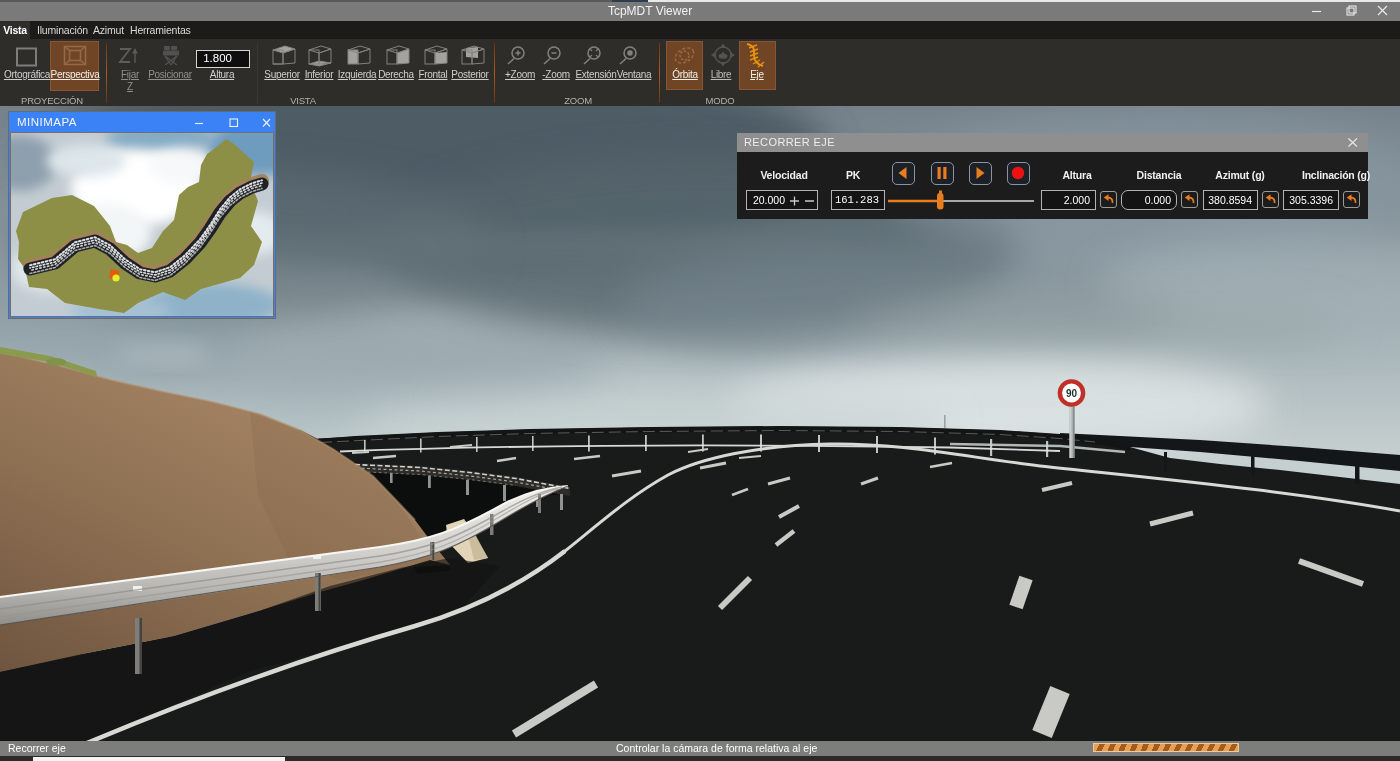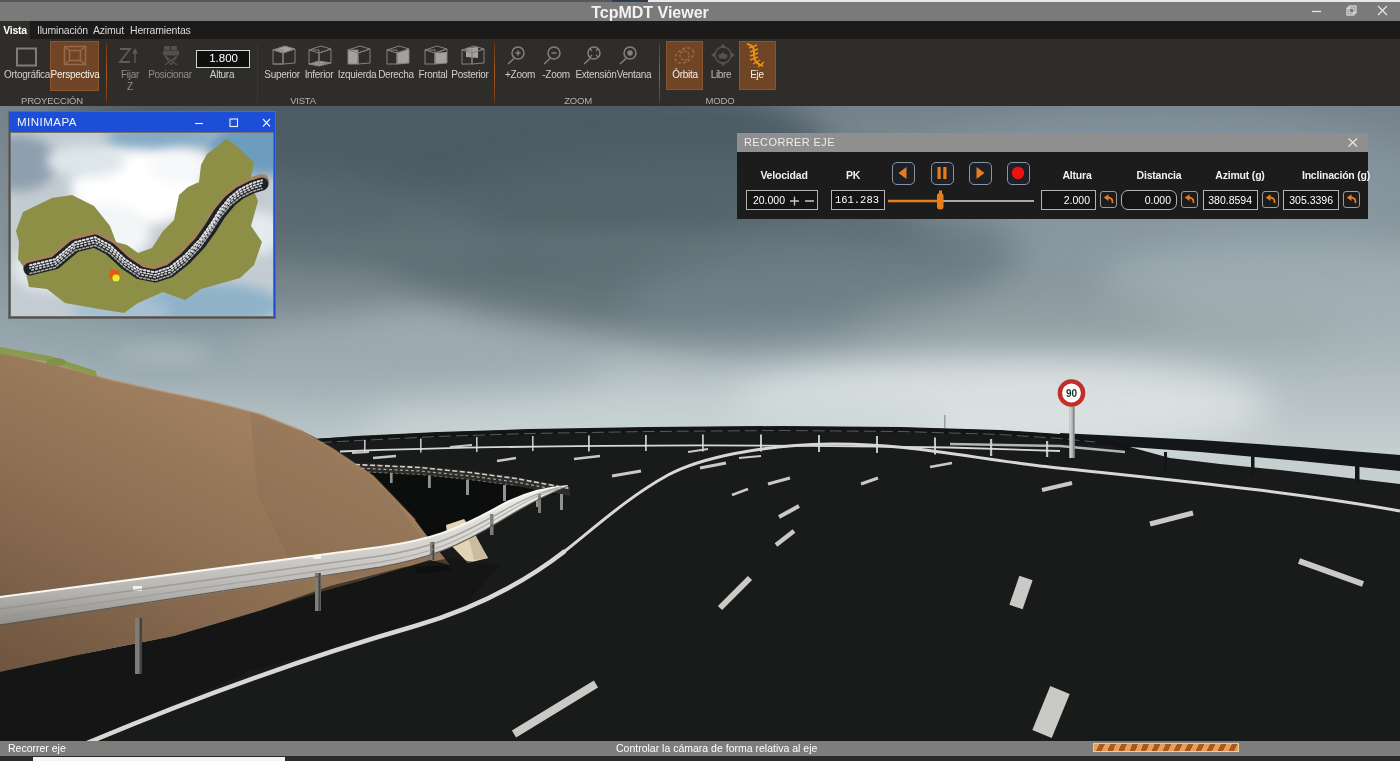--- a/index.html
+++ b/index.html
@@ -1,44 +1,44 @@
 <!DOCTYPE html>
 <html><head>
 <meta charset="utf-8">
 <style>
   * { margin:0; padding:0; box-sizing:border-box; }
   html,body { width:1400px; height:761px; overflow:hidden; background:#1d1b19; font-family:"Liberation Sans", sans-serif; }
   .abs { position:absolute; }
   #page { position:relative; width:1400px; height:761px; }
   
   #titlebar { position:absolute; left:0; top:0; width:1400px; height:21px; background:#7a7a7a; }
-  #titletext { position:absolute; left:0; top:4px; width:1300px; text-align:center; font-size:16px; color:#f2f2f2;font-weight:bold; }
+  #titletext { position:absolute; left:0; top:4px; width:1300px; text-align:center; font-size:12px; color:#f2f2f2; }
   #topline1 { position:absolute; left:0; top:0; width:1400px; height:2px; background:#585858; }
   #topline2 { position:absolute; left:612px; top:0; width:36px; height:2px; background:#2e3c4e; }
   #topline3 { position:absolute; left:648px; top:0; width:752px; height:2px; background:#e9e9e9; }
   
   #menubar { position:absolute; left:0; top:21px; width:1400px; height:18px; background:#1d1b19; color:#d8d8d6; font-size:10.5px; }
   .menuitem { position:absolute; top:3px; font-size:10.5px; letter-spacing:-0.2px; }
   #menu-vista { left:0; top:0; width:30px; height:18px; background:#2f2d2a; color:#fff; text-align:center; line-height:18px; font-weight:bold; letter-spacing:-0.3px; }
   
   #ribbon { position:absolute; left:0; top:39px; width:1400px; height:67px; background:#2f2d2a; }
   .rsep { position:absolute; top:4px; width:1px; height:60px; background:linear-gradient(#6a3413,#b55a1e,#6a3413); }
   .rlabel { position:absolute; top:56px; font-size:9.5px; letter-spacing:-0.2px; color:#b3b2af; transform:translateX(-50%); }
-  .btnlabel { position:absolute; top:30px; font-size:10px; letter-spacing:-0.3px; color:#cfcecc; transform:translateX(-50%); white-space:nowrap; }
+  .btnlabel { position:absolute; top:30px; font-size:10px; letter-spacing:-0.3px; color:#cfcecc; transform:translateX(-50%); white-space:nowrap;text-decoration:underline; }
   .selbox { position:absolute; background:#6f4526; border:1px solid #8a5530; }
   
   #statusbar { position:absolute; left:0; top:741px; width:1400px; height:15px; background:#7d7d7b; color:#fff; font-size:10.5px; }
   #bottomstrip { position:absolute; left:0; top:756px; width:1400px; height:5px; background:#2b2a28; }
   #bottomwhite { position:absolute; left:33px; top:757px; width:252px; height:4px; background:#f4f4f4; }
   #progress { position:absolute; left:1093px; top:743px; width:146px; height:9px; border:1px solid #e8cf9a;
      background:repeating-linear-gradient(115deg,#e8a058 0 5px,#a85a1e 5px 10px); }
   
   #viewport { position:absolute; left:0; top:106px; width:1400px; height:635px; overflow:hidden; background:#9aa8b0; }
   
-  #minimap { position:absolute; left:9px; top:112px; width:266px; height:206px; background:#1d4ed8; box-shadow:0 0 0 1px #6a6a6a; }
+  #minimap { position:absolute; left:9px; top:112px; width:266px; height:206px; background:#3b82f6; box-shadow:0 0 0 1px #6a6a6a; }
   #minimap .mtitle { position:absolute; left:8px; top:4px; font-size:11.5px; color:#f5f5f5; letter-spacing:0.5px; }
   #mapbody { position:absolute; left:2px; top:21px; width:262px; height:183px; background:#c8d0d5; outline:1px solid #70706e; }
   
   #recorrer { position:absolute; left:737px; top:133px; width:631px; height:86px; background:#1c1c1c; }
   #rectitle { position:absolute; left:0; top:0; width:631px; height:19px; background:#8f8f8f; }
   #rectitle span { position:absolute; left:7px; top:3px; font-size:11px; color:#ececec; letter-spacing:0.4px; }
   .plabel { position:absolute; top:36px; font-size:10.5px; letter-spacing:-0.2px; color:#f0f0f0; font-weight:bold; transform:translateX(-50%); white-space:nowrap; }
   .pfield { position:absolute; top:57px; height:20px; background:#141414; border:1px solid #b2b2b2; color:#fff; font-size:10.5px; text-align:right; line-height:18px; padding-right:5px; }
   .pbtn { position:absolute; top:29px; width:23px; height:23px; background:#1d2127; border:1.5px solid #8795a3; border-radius:5px; }
   .ubtn { position:absolute; top:58px; width:17px; height:17px; background:#1c1c1c; border:1px solid #9a9a9a; border-radius:3px; }
@@ -105,21 +105,21 @@
   <svg class="abs" style="left:160px;top:6px" width="22" height="20" viewBox="0 0 22 20">
     <g fill="#525150">
       <rect x="4" y="1" width="6" height="4" rx="1"></rect>
       <rect x="11" y="1" width="6" height="4" rx="1"></rect>
       <rect x="3" y="5.5" width="16" height="5" rx="1"></rect>
     </g>
     <path d="M5,11 L11,20 M17,11 L11,20 M5,20 L17,11 M5,11 L17,20" stroke="#525150" stroke-width="1.3" fill="none"></path>
   </svg>
   <div class="btnlabel" style="left:170px; color:#908f8d;">Posicionar</div>
 
-  <div class="abs" style="left:196px;top:11px;width:54px;height:18px;background:#0f0f0f;border:1.5px solid #d5d5d3;color:#fff;font-size:11.5px;text-align:right;line-height:15px;padding-right:11px;">1.800</div>
+  <div class="abs" style="left:196px;top:11px;width:54px;height:18px;background:#0f0f0f;border:1.5px solid #d5d5d3;color:#fff;font-size:11.5px;text-align:right;line-height:15px;padding-right:17px;">1.800</div>
   <div class="btnlabel" style="left:222px">Altura</div>
 
   <svg class="abs" style="left:266px;top:5px" width="230" height="24" viewBox="0 0 230 24">
     <g fill="none" stroke="#84827e" stroke-width="1">
 
       <g transform="translate(3,0)">
         <polygon points="4,6 16,2 26,5 14,9" fill="#a3a29e" stroke="none"></polygon>
         <rect x="4" y="6" width="10" height="14"></rect>
             <polygon points="4,6 16,2 26,5 14,9"></polygon>
         <polygon points="14,9 26,5 26,19 14,20"></polygon>

